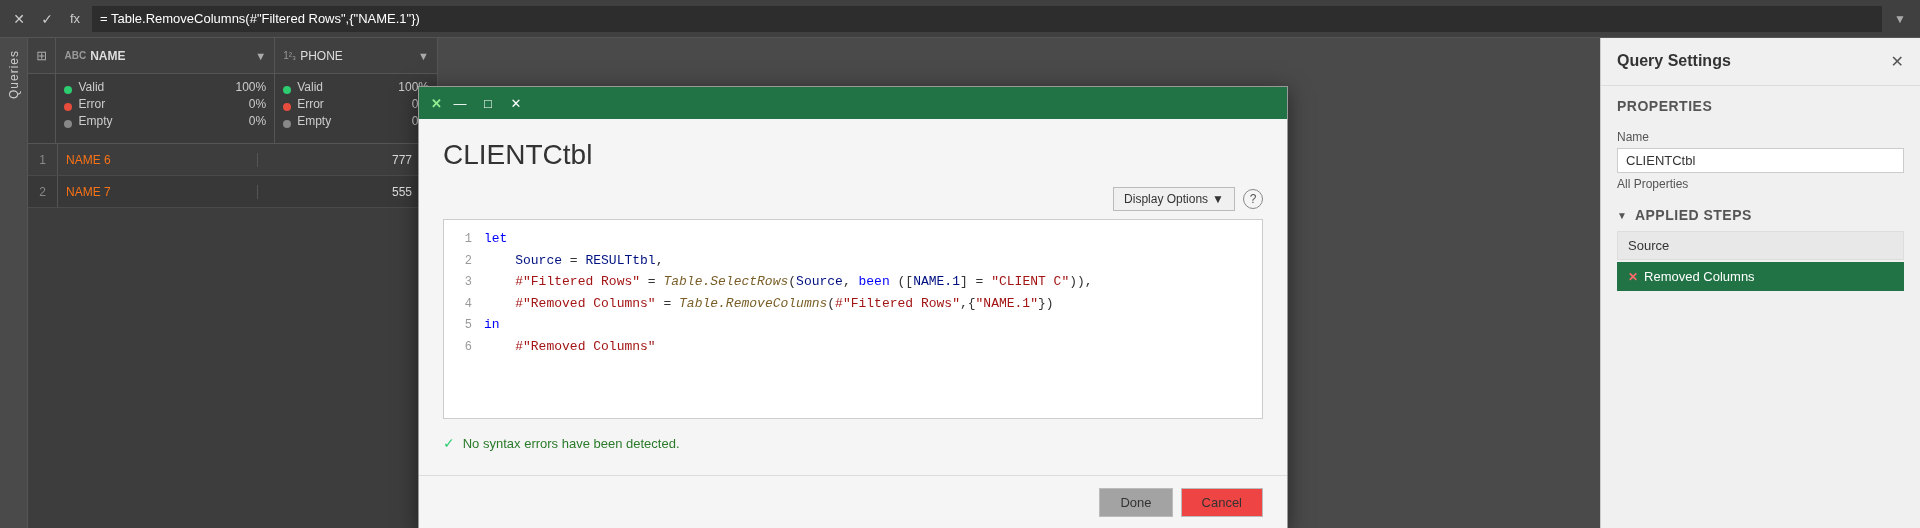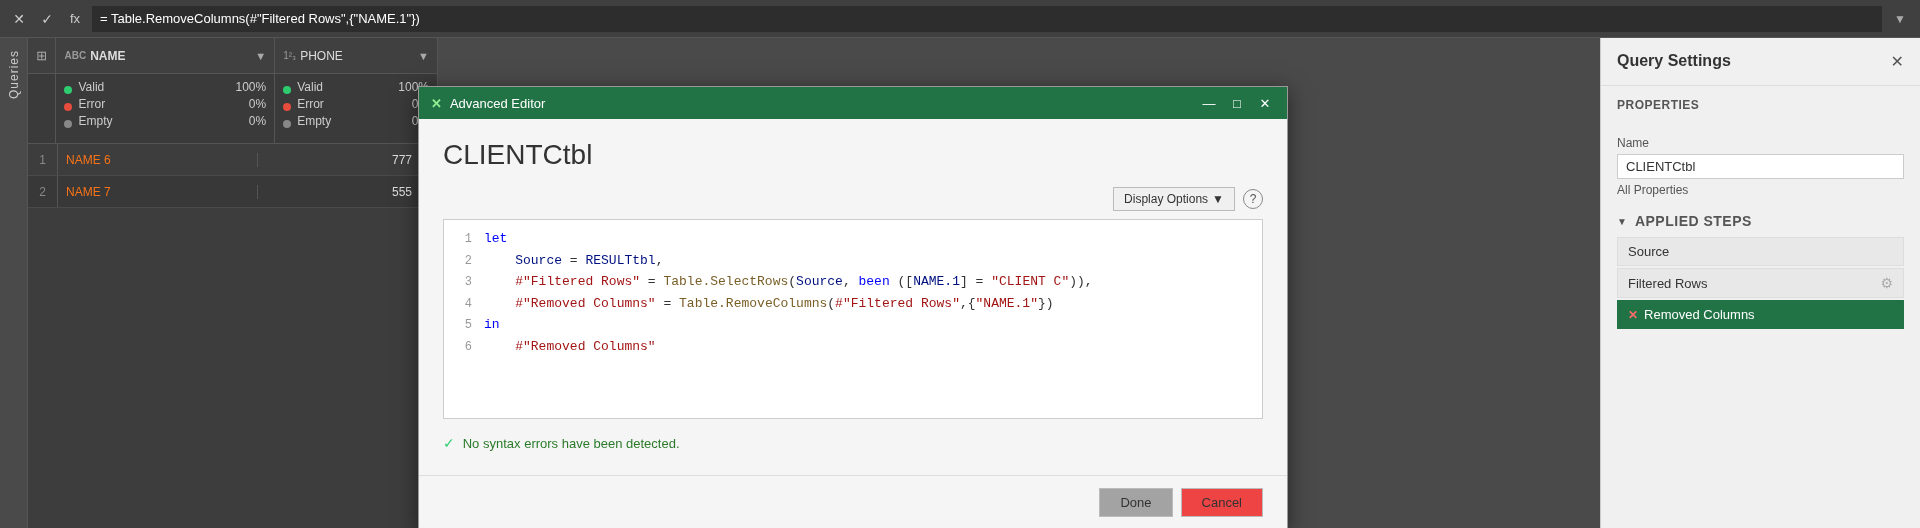--- a/index.html
+++ b/index.html
@@ -317,21 +317,21 @@
       font-size: 12px;
       flex-shrink: 0;
     }
     .code-text {
       color: #333;
     }
     .kw-let { color: #0000ff; }
     .kw-in { color: #0000ff; margin-top: 16px; }
     .kw-each { color: #0000ff; }
     .str-val { color: #a31515; }
-    .fn-name { color: #795E26; }
+    .fn-name { color: #795E26; font-style: italic; }
     .var-ref { color: #001080; }
 
     .syntax-ok {
       display: flex;
       align-items: center;
       gap: 8px;
       color: #2a7a2a;
       font-size: 13px;
       margin-top: 12px;
       padding: 4px 0;
@@ -390,26 +390,26 @@
       color: #555;
       cursor: pointer;
       font-size: 16px;
     }
     .qs-body {
       padding: 12px 16px;
       flex: 1;
       overflow-y: auto;
     }
     .qs-section-label {
-      font-size: 12px;
+      font-size: 14px;
       font-weight: 700;
       color: #555;
       letter-spacing: 0.5px;
       text-transform: uppercase;
-      margin-bottom: 24px;
+      margin-bottom: 16px;
     }
     .qs-field-label {
       font-size: 12px;
       color: #555;
       margin-bottom: 4px;
     }
     .qs-name-input {
       width: 100%;
       padding: 4px 8px;
       border: 1px solid #ccc;
@@ -565,21 +565,20 @@
       <div class="cell-phone">555</div>
     </div>
   </div>
 
   <div class="editor-bg"></div>
 
   <div class="modal">
 
     <div class="modal-titlebar">
       <span class="modal-title-icon" style="color:#90ee90;">✕</span>
-      <span class="modal-title-text">Advanced Editor</span>
       <div class="modal-win-btn">—</div>
       <div class="modal-win-btn">□</div>
       <div class="modal-win-btn">✕</div>
     </div>
 
     <div class="modal-body">
       <div class="modal-editor-title">CLIENTCtbl</div>
 
       <div class="modal-toolbar">
         <button class="display-options-btn">
@@ -652,24 +651,20 @@
       <div class="qs-steps-header">
         <span class="collapse-arrow">▼</span>
         <span class="qs-steps-label">APPLIED STEPS</span>
       </div>
 
       
       <div class="applied-step">
         <span>Source</span>
       </div>
       
-      <div class="applied-step">
-        <span>Filtered Rows</span>
-        <span class="step-gear">⚙</span>
-      </div>
       
       <div class="applied-step active">
         <span class="step-x">✕</span>
         <span>Removed Columns</span>
       </div>
     </div>
   </div>
 
 </div>
 

